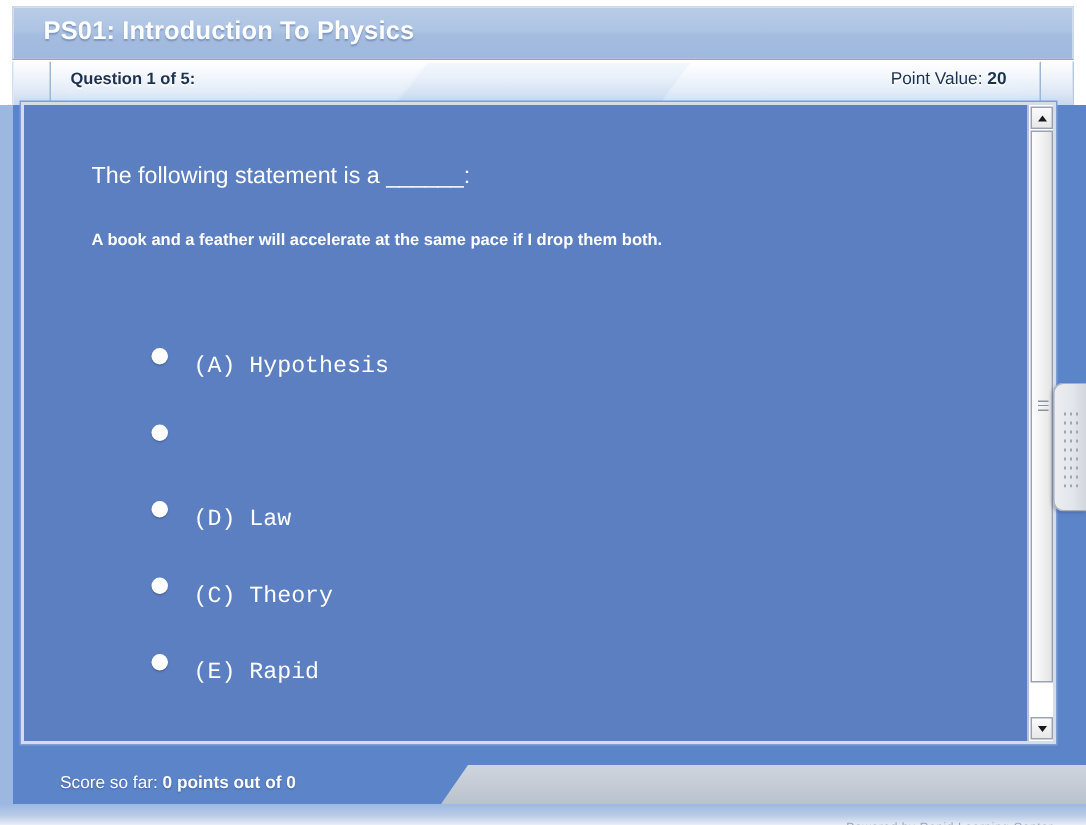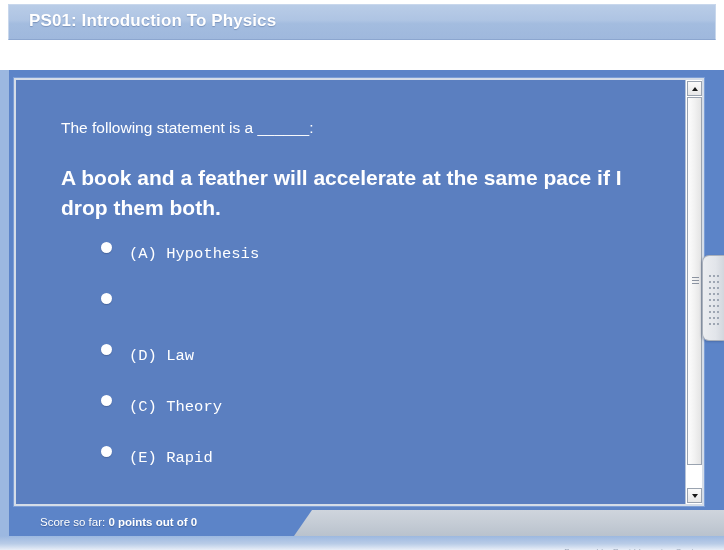--- a/index.html
+++ b/index.html
@@ -141,21 +141,21 @@
   }
   .frame-topline {
     position: absolute;
     left: 0; top: 70px; width: 724px; height: 3px;
     background: #3f6bb5;
   }
 
   .panel-outer {
     position: absolute;
     left: 14px;
-    top: 78px;
+    top: 68px;
     width: 690px;
     height: 428px;
     background: #3b82f6;
     border: 2px solid #d5dde8;
     box-sizing: border-box;
     box-shadow: 0 0 0 1px #7c9ed6;
   }
 
   .panel-inner {
     position: absolute;
@@ -175,21 +175,21 @@
     width: 580px;
     font-size: 15.5px;
     color: #ffffff;
     line-height: 1.35;
   }
   .q-body {
     position: absolute;
     left: 45px;
     top: 83px;
     width: 570px;
-    font-size: 21px;
+    font-size: 11px;
     font-weight: bold;
     color: #ffffff;
     line-height: 1.42;
   }
 
   .options {
     position: absolute;
     left: 75px;
     top: 148px;
     width: 520px;
@@ -400,20 +400,32 @@
 </style>
 </head>
 <body>
 
 <div id="app">
 
   <div class="titlebar">
     <div class="titlebar-text">PS01: Introduction To Physics</div>
   </div>
 
+  <div class="qbar">
+    <div class="qbar-chamfer left"></div>
+    <div class="qbar-chamfer mid"></div>
+    <div class="qbar-chamfer right"></div>
+    <div class="qbar-sep s1"></div>
+    <div class="qbar-sep s2"></div>
+    <div class="qbar-divider d1"></div>
+    <div class="qbar-divider d2"></div>
+    <div class="qbar-hi"></div>
+    <div class="qbar-label">Question 1 of 5:</div>
+    <div class="qbar-points"><span>Point Value:</span> <b>20</b></div>
+  </div>
 
   <div class="frame-topline"></div>
   <div class="outer-frame"></div>
 
   <div class="panel-outer">
     <div class="panel-inner">
 
       <div class="q-stem">The following statement is a ______:</div>
       <div class="q-body">A book and a feather will accelerate at the same pace if I drop them both.</div>
 

